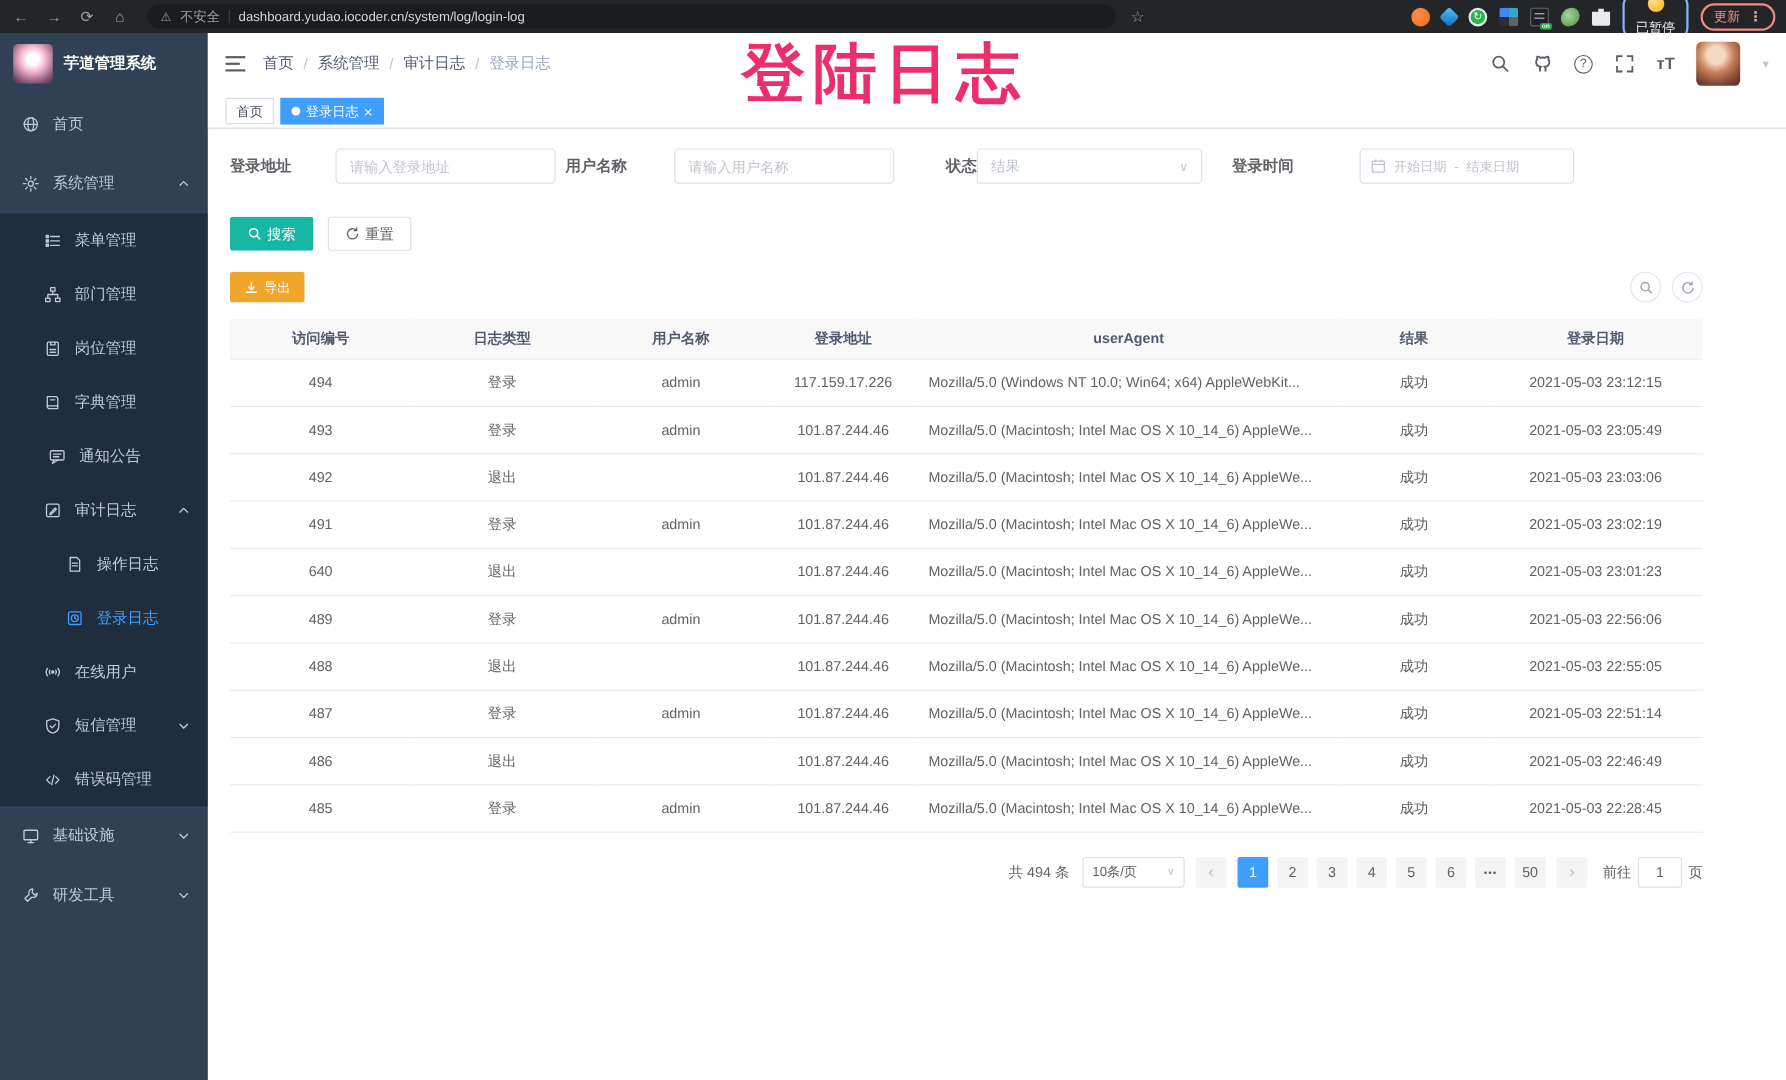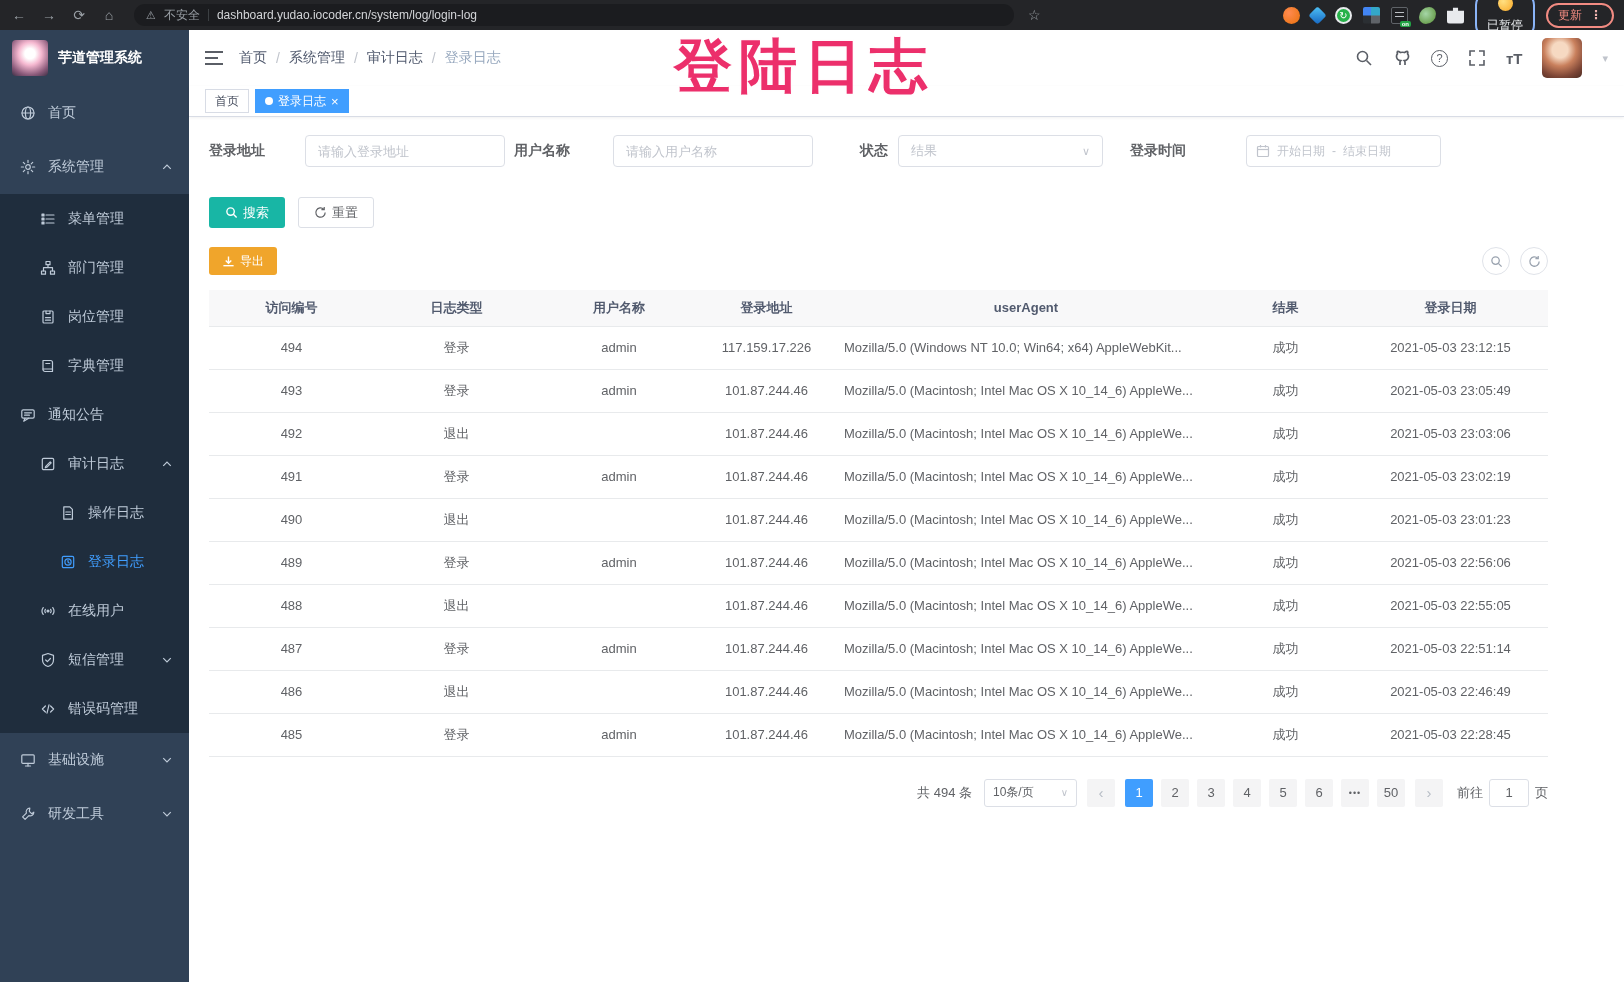--- a/index.html
+++ b/index.html
@@ -82,21 +82,21 @@
   .filter-row { display:flex; align-items:center; font-size:14px; color:#606266; }
   .f-label { font-weight:bold; white-space:nowrap; }
   .f-input { height:32px; border:1px solid #dcdfe6; border-radius:4px; padding:0 12px; font-size:13px; color:#606266; outline:none; font-family:inherit; }
   .f-input::placeholder { color:#c0c4cc; }
   .g1 .f-label { margin-right:40px; }
   .g1 .f-input { width:200px; }
   .g2 { margin-left:9px; }
   .g2 .f-label { margin-right:43px; }
   .g2 .f-input { width:200px; }
   .g3 { margin-left:47px; }
-  .g3 .f-label { margin-right:10px; }
+  .g3 .f-label { }
   .g4 { margin-left:27px; }
   .g4 .f-label { margin-right:46px; }
   .fgroup { display:flex; align-items:center; }
   .select-box { width:205px; height:32px; border:1px solid #dcdfe6; border-radius:4px; display:flex; align-items:center; padding:0 12px; color:#c0c4cc; font-size:13px; cursor:pointer; }
   .select-box .sel-caret { margin-left:auto; color:#c0c4cc; font-size:11px; }
   .date-box { width:195px; height:32px; border:1px solid #dcdfe6; border-radius:4px; display:flex; align-items:center; padding:0 9px; gap:7px; font-size:12px; color:#c0c4cc; cursor:pointer;margin-left:14px; }
   .date-box svg { width:14px; height:14px; flex:none; }
   .date-sep { color:#c0c4cc; }
 
   .btn-row { margin-top:30px; display:flex; gap:13px; }
@@ -241,21 +241,21 @@
         <div class="menu-item sub" style="padding-left: 40px;">
           <span class="menu-icon">
             <svg viewBox="0 0 16 16" fill="none" stroke="currentColor" stroke-width="1.2" stroke-linecap="round" stroke-linejoin="round">
               <path d="M3 2.5h7.5a2 2 0 0 1 2 2v9H5a2 2 0 0 1-2-2z"></path>
               <path d="M3 11h9.5"></path>
               <line x1="5.8" y1="5.5" x2="9.8" y2="5.5"></line>
             </svg>
           </span>
           <span>字典管理</span>
         </div>
-        <div class="menu-item sub" style="padding-left: 20px;">
+        <div class="menu-item sub" style="padding-left: 44px;">
           <span class="menu-icon">
             <svg viewBox="0 0 16 16" fill="none" stroke="currentColor" stroke-width="1.2" stroke-linecap="round" stroke-linejoin="round">
               <rect x="1.8" y="2.8" width="12.4" height="8.4" rx="1.4"></rect>
               <path d="M5 11.2l-1.3 3 5-3"></path>
               <line x1="4.6" y1="5.8" x2="11.4" y2="5.8"></line>
               <line x1="4.6" y1="8.2" x2="9.4" y2="8.2"></line>
             </svg>
           </span>
           <span>通知公告</span>
         </div>
@@ -526,21 +526,21 @@
             <tr>
               <td>491</td>
               <td>登录</td>
               <td>admin</td>
               <td>101.87.244.46</td>
               <td class="ua-cell">Mozilla/5.0 (Macintosh; Intel Mac OS X 10_14_6) AppleWe...</td>
               <td>成功</td>
               <td>2021-05-03 23:02:19</td>
             </tr>
             <tr>
-              <td>490</td>
+              <td>640</td>
               <td>退出</td>
               <td></td>
               <td>101.87.244.46</td>
               <td class="ua-cell">Mozilla/5.0 (Macintosh; Intel Mac OS X 10_14_6) AppleWe...</td>
               <td>成功</td>
               <td>2021-05-03 23:01:23</td>
             </tr>
             <tr>
               <td>489</td>
               <td>登录</td>

